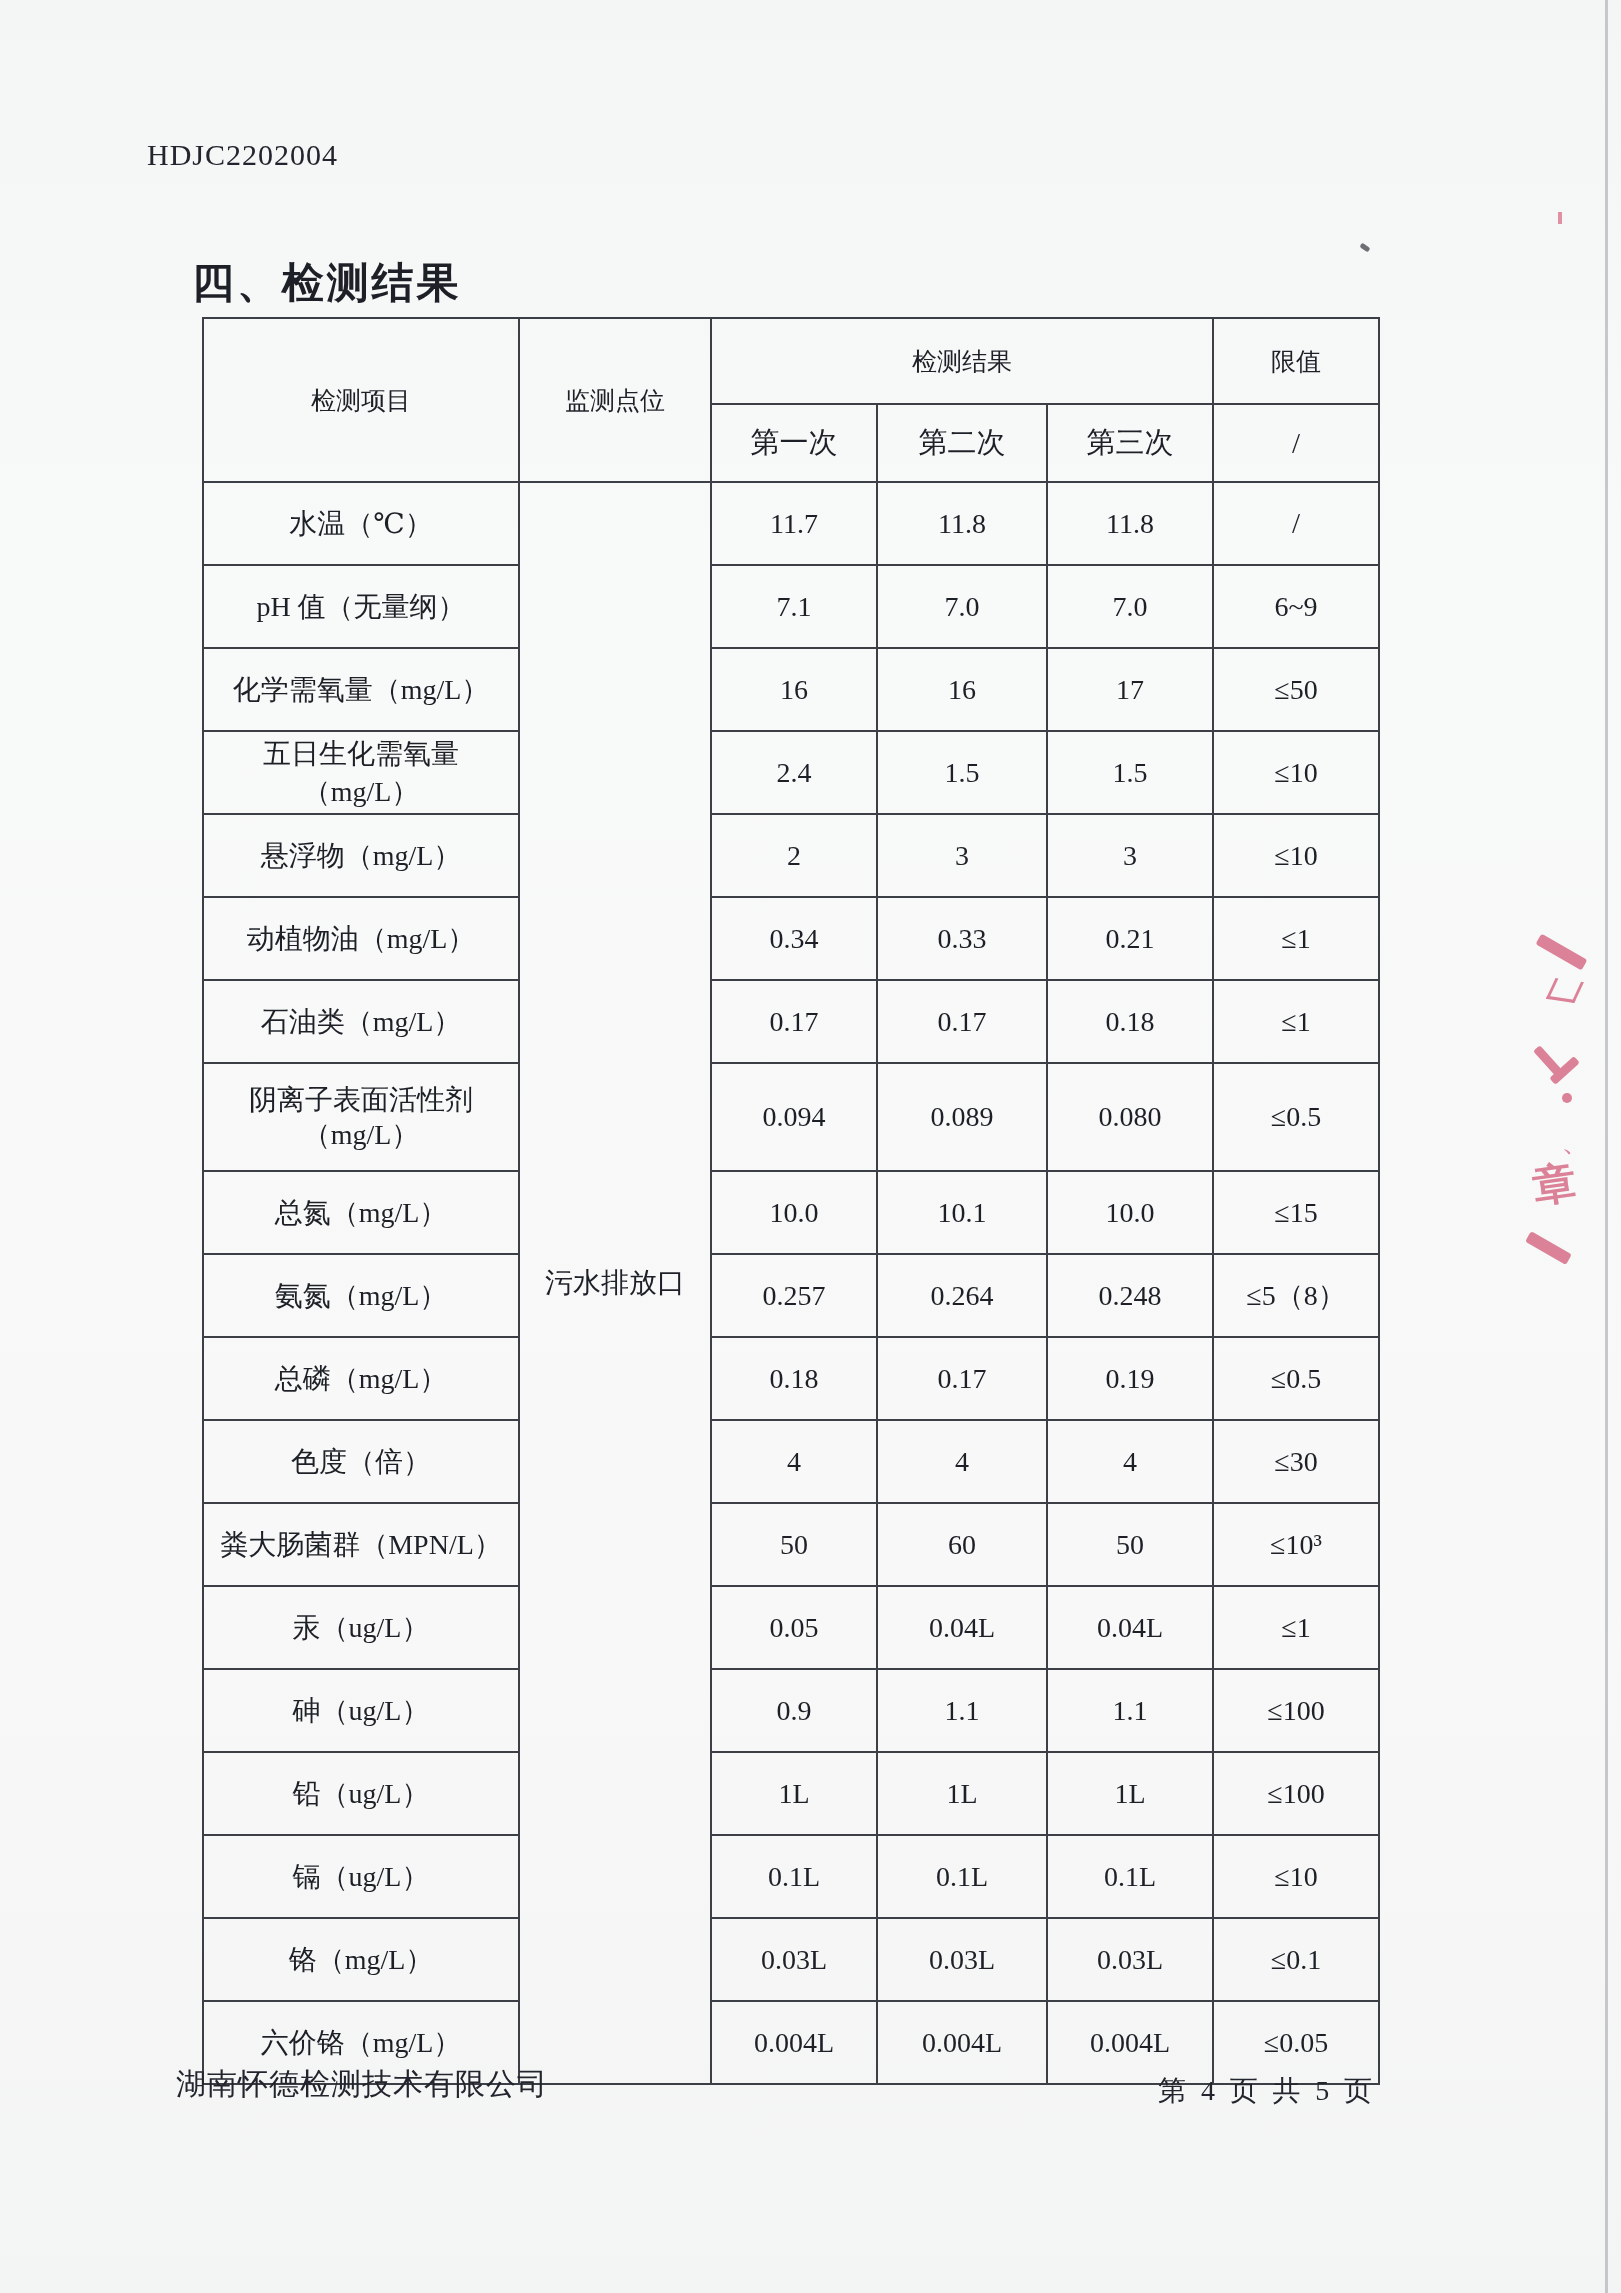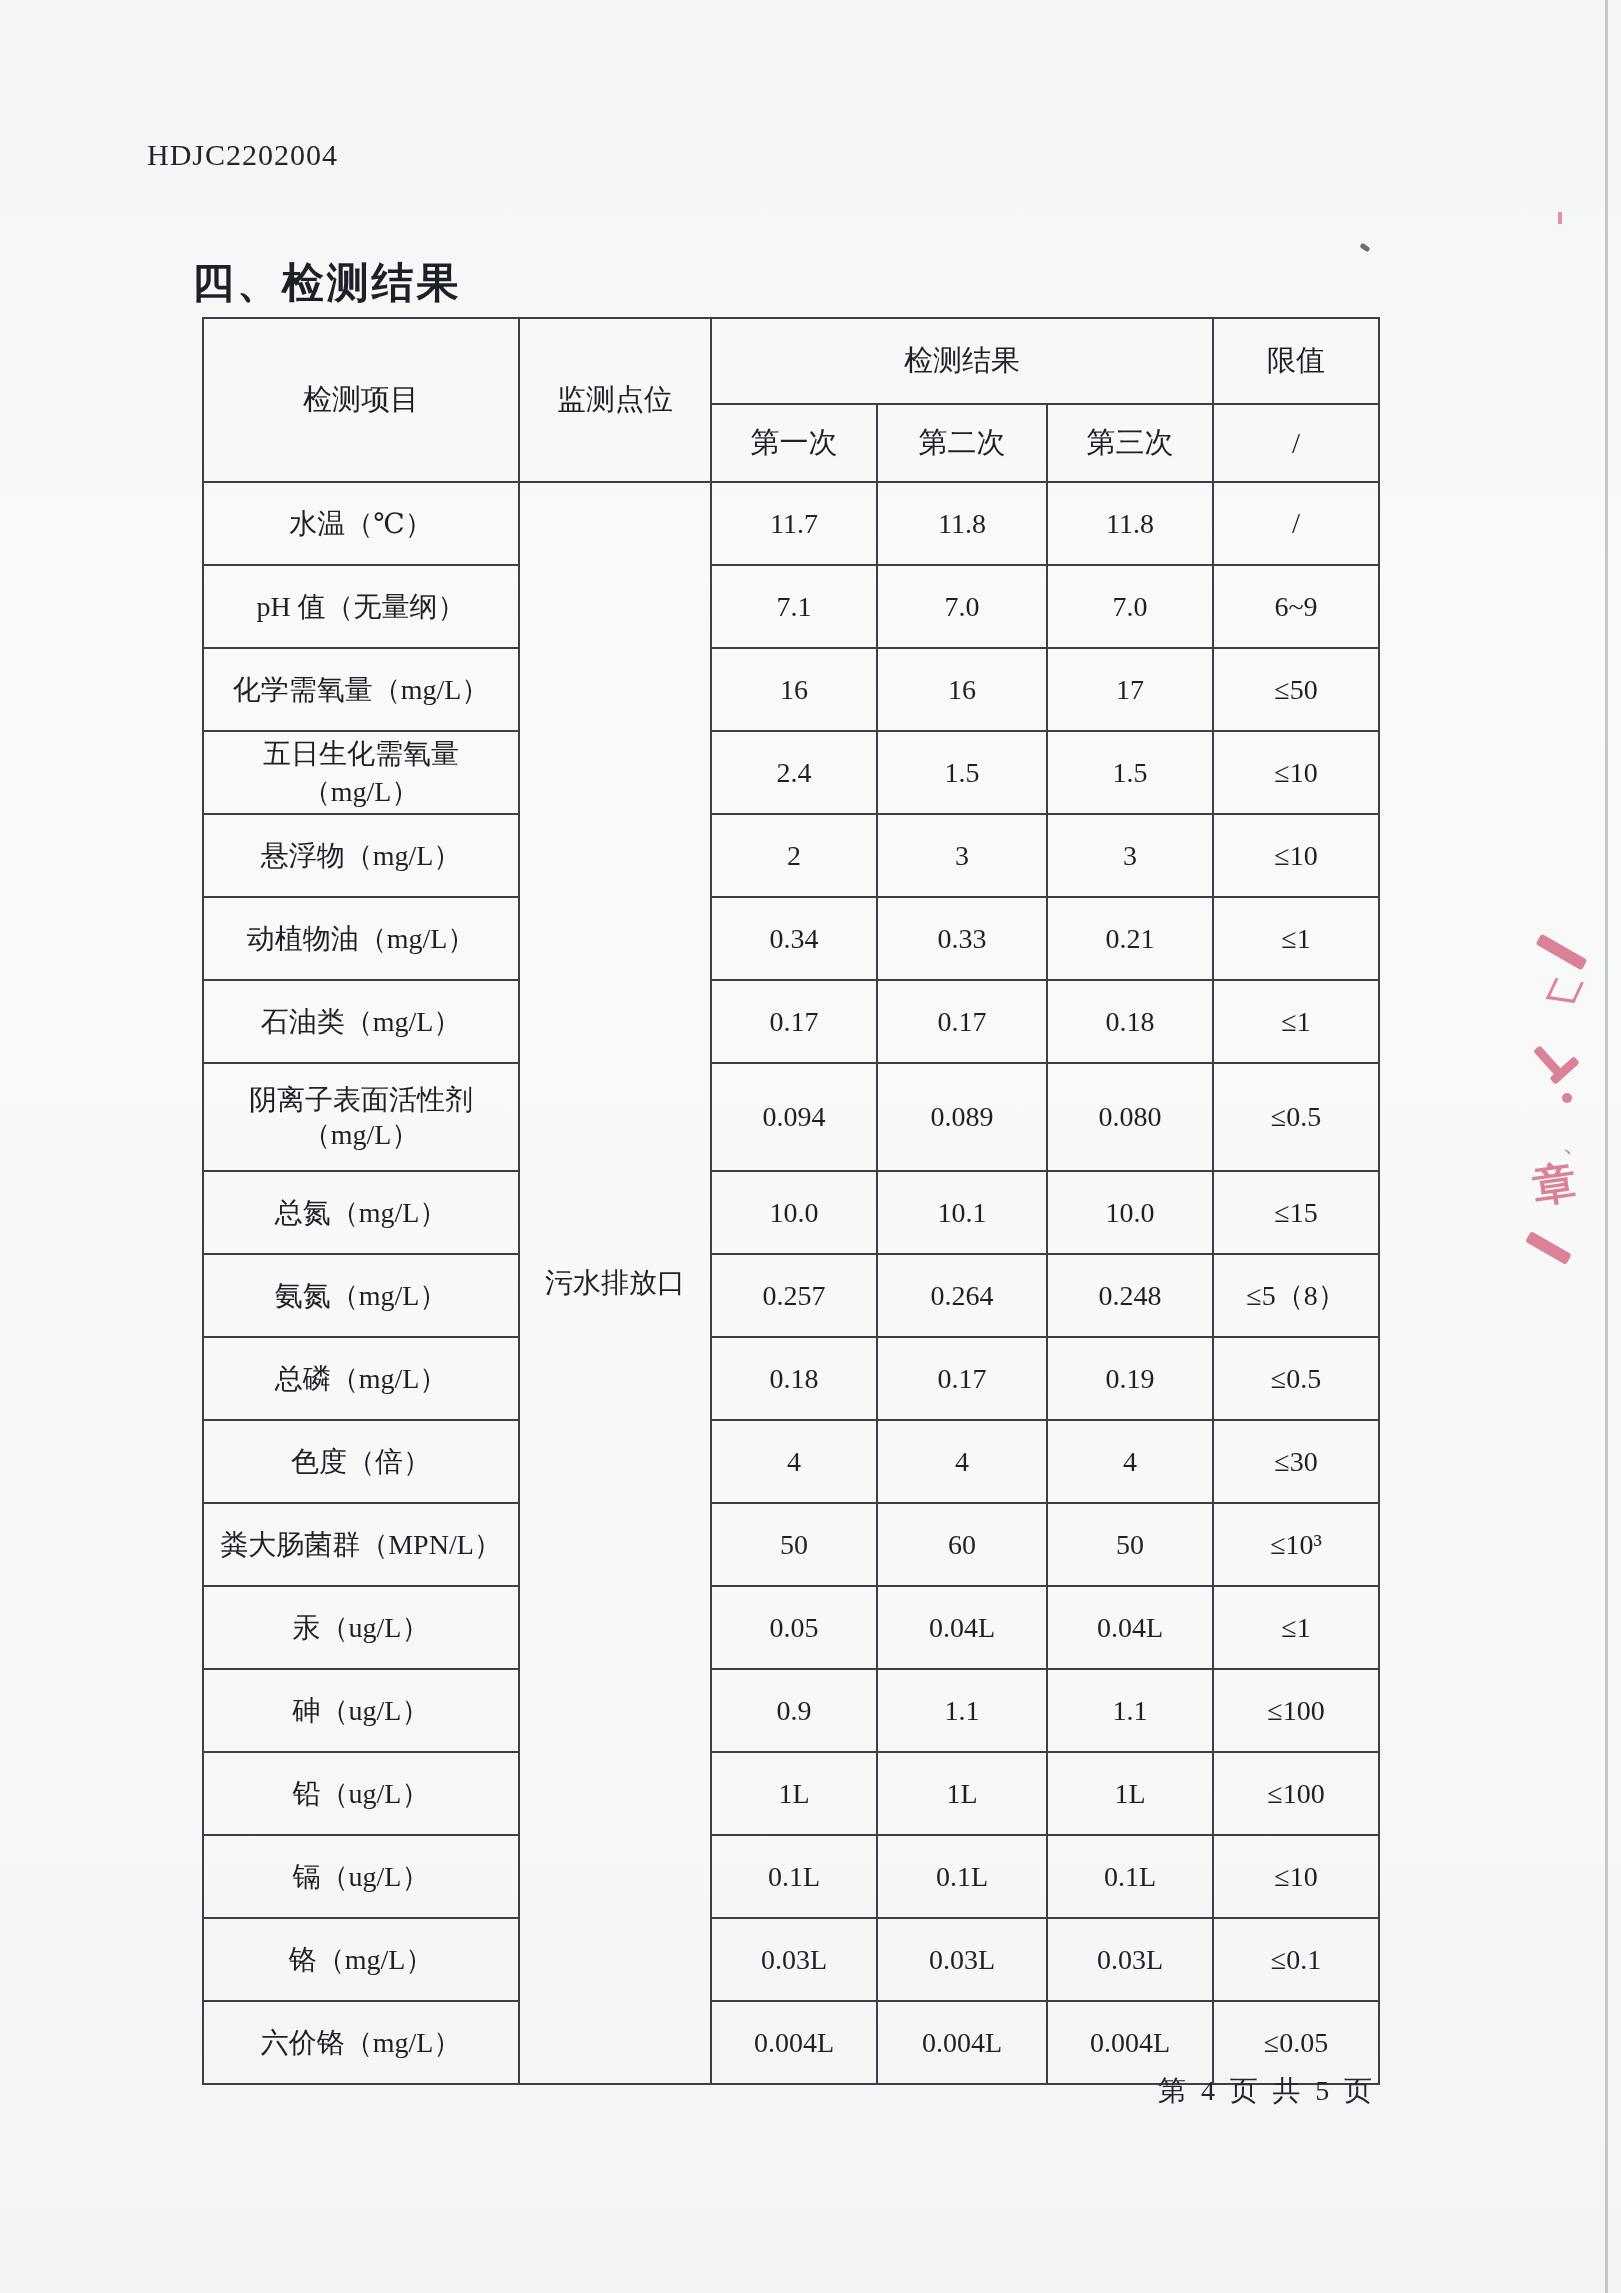--- a/index.html
+++ b/index.html
@@ -33,21 +33,21 @@
   .tbl{
     position:absolute;left:202px;top:317px;width:1174px;
     border-collapse:collapse;table-layout:fixed;
   }
   .tbl td{
     border:2px solid #3d3f46;
     text-align:center;vertical-align:middle;
     font-size:28px;color:#1d2027;
     padding:0 3.9px;overflow:hidden;
   }
-  .tbl .h1 td{height:84px;font-size:29px;}
+  .tbl .h1 td{height:84px;font-size:25px;}
   .tbl .h2 td{height:76px;font-size:29px;}
   .tbl tbody td{height:81px;}
   .tbl tbody tr.tall td{height:106px;}
   .tbl .slash{font-size:29px;}
   .c1{width:316px;} .c2{width:192px;} .c3{width:166px;}
   .c4{width:170px;} .c5{width:166px;} .c6{width:166px;}
   .item-line{line-height:1.25;}
   .footer-left{
     position:absolute;left:176px;top:2064px;
     font-size:30px;letter-spacing:1px;color:#23252e;
@@ -261,20 +261,21 @@
         <tr>
           <td>六价铬（mg/L）</td>
           <td>0.004L</td>
           <td>0.004L</td>
           <td>0.004L</td>
           <td>≤0.05</td>
         </tr>
       </tbody>
   </table>
 
+  <div class="footer-left">湖南怀德检测技术有限公司</div>
 
   <div class="footer-right">第 4 页 共 5 页</div>
 
   <div class="stamp">
     <div class="bar b1"></div>
     <div class="hook"></div>
     <div class="bar chev-a"></div>
     <div class="bar chev-b"></div>
     <div class="bar dot"></div>
     <div class="frag-comma">、</div>

